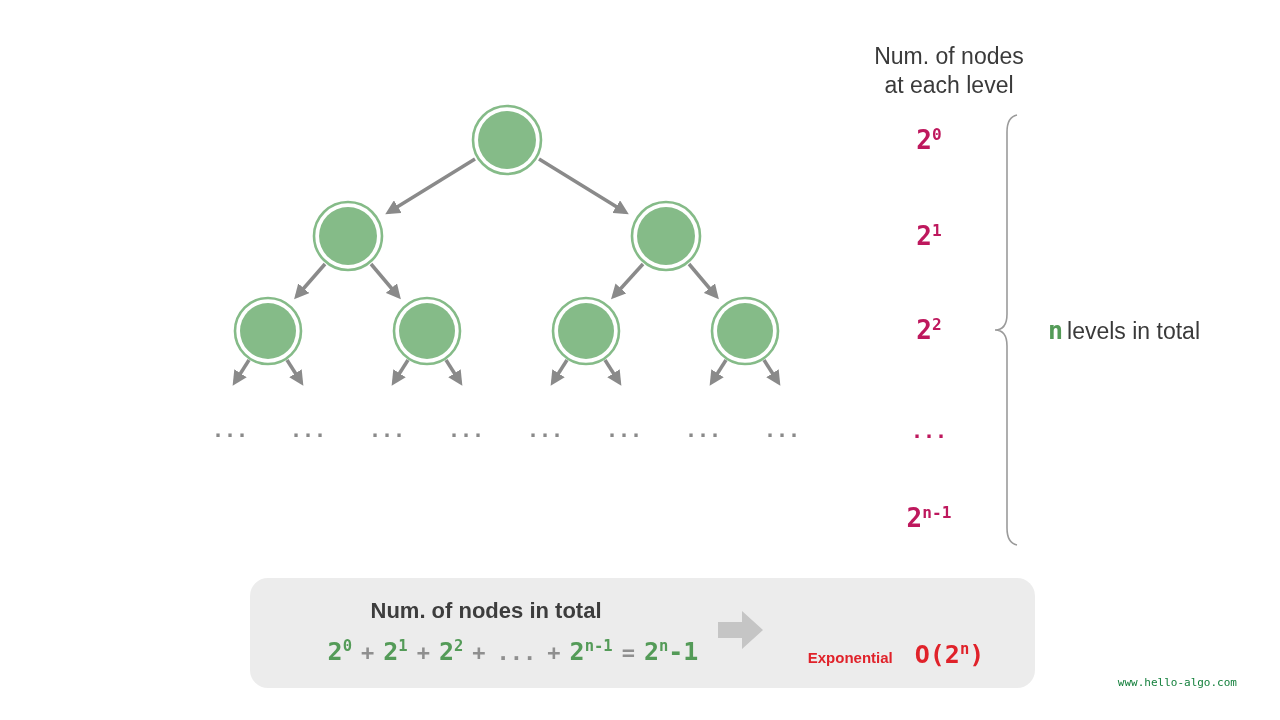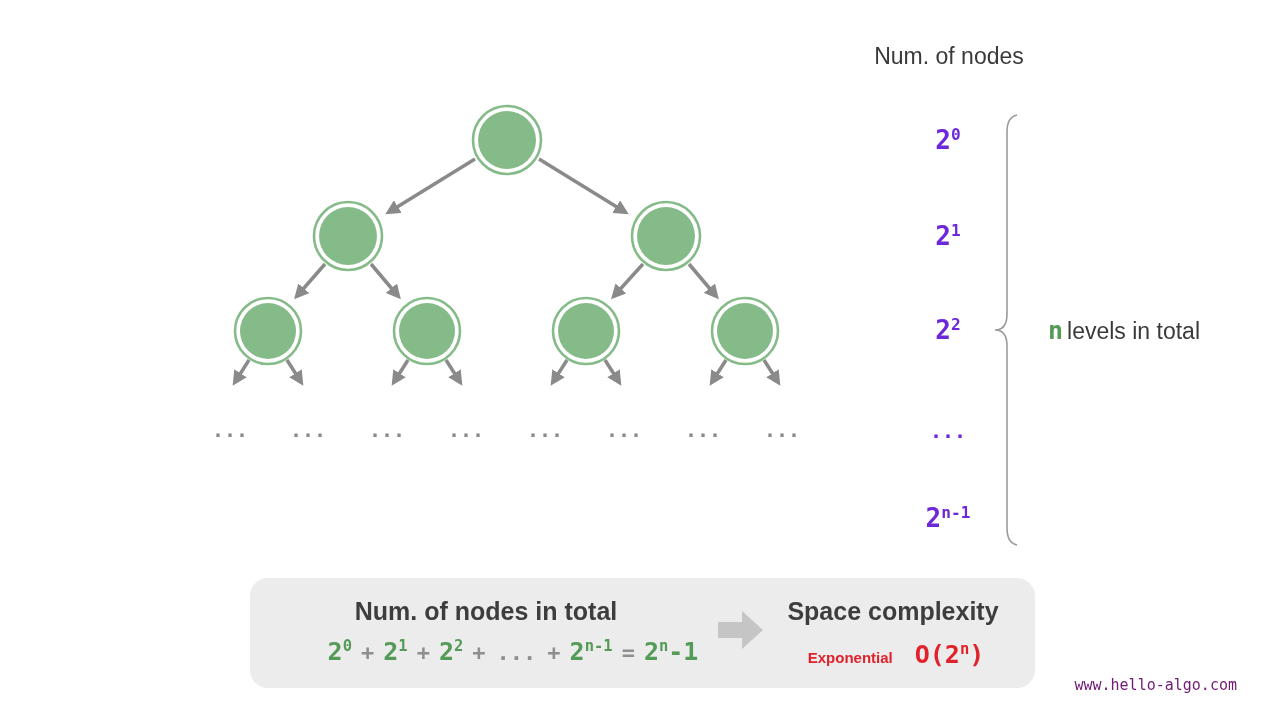--- a/index.html
+++ b/index.html
@@ -5,41 +5,41 @@
   html,body{margin:0;padding:0;background:#ffffff;}
   .stage{position:relative;width:1280px;height:720px;background:#ffffff;overflow:hidden;
          font-family:"Liberation Sans",sans-serif;color:#3d3d3d;}
   .abs{position:absolute;}
   .ctr{transform:translate(-50%,-50%);white-space:nowrap;}
 
   
   .col-header{left:925px;top:62px;text-align:center;font-size:23px;line-height:29px;color:#3a3a3a;}
 
   
-  .lvl{left:948px;font-family:"DejaVu Sans Mono",monospace;font-weight:bold;
-       font-size:26px;color:#6d28d9;}
+  .lvl{left:929px;font-family:"DejaVu Sans Mono",monospace;font-weight:bold;
+       font-size:26px;color:#be185d;}
   .lvl sup,.g sup,.bigo sup{font-size:0.62em;position:relative;top:-0.55em;vertical-align:baseline;}
 
   
   .brace-label{left:1048px;top:330px;transform:translateY(-50%);white-space:nowrap;font-size:23px;}
   .brace-label .n{font-family:"DejaVu Sans Mono",monospace;font-weight:bold;font-size:25px;color:#549b58;}
   .brace-label .rest{margin-left:4px;color:#3a3a3a;}
 
   
   .box{left:250px;top:578px;width:785px;height:110px;border-radius:18px;background:#ececec;}
-  .box-title{font-weight:bold;font-size:25px;color:#3d3d3d;}
+  .box-title{font-weight:bold;font-size:22px;color:#3d3d3d;}
   .formula{font-family:"DejaVu Sans Mono",monospace;font-weight:bold;font-size:25px;white-space:nowrap;}
   .formula .g{color:#549b58;}
   .formula .op{color:#8f8f8f;margin:0 9px;font-size:22px;}
   .complexity{white-space:nowrap;color:#e0222a;}
   .complexity .word{font-weight:bold;font-size:15px;}
   .complexity .bigo{font-family:"DejaVu Sans Mono",monospace;font-weight:bold;font-size:25px;margin-left:22px;}
 
   .watermark{right:43px;top:676px;font-family:"DejaVu Sans Mono",monospace;
-             font-size:15px;color:#701a75;}
+             font-size:11px;color:#15803d;}
 
   svg.layer{position:absolute;left:0;top:0;z-index:2;pointer-events:none;}
   .txt{z-index:3;}
   .bg{z-index:1;}
   .ell{font-family:"DejaVu Sans Mono",monospace;font-weight:bold;font-size:20px;fill:#8a8a8a;}
 </style>
 </head>
 <body>
 
 <div class="stage">
@@ -114,39 +114,39 @@
       <text class="ell" x="782" y="437">...</text>
     </g>
 
     <path d="M 1017 115 Q 1007 117 1007 132 L 1007 314 Q 1007 330 995 330 Q 1007 330 1007 346 L 1007 528 Q 1007 543 1017 545" fill="none" stroke="#9b9b9b" stroke-width="1.6"></path>
 
     <polygon points="718,622 742,622 742,611 763,630 742,649 742,638 718,638" fill="#c5c5c5"></polygon>
   </svg>
 
   <div class="abs txt col-header" style="transform: translateX(-50%); left: 925px; top: 42px; margin-left: 24px;">
     <div>Num. of nodes</div>
+    <div>at each level</div>
   </div>
 
   <div class="abs txt ctr lvl" style="top:140px"><span>2</span><sup>0</sup></div>
   <div class="abs txt ctr lvl" style="top:236px"><span>2</span><sup>1</sup></div>
   <div class="abs txt ctr lvl" style="top:330px"><span>2</span><sup>2</sup></div>
   <div class="abs txt ctr lvl" style="top:431px;font-size:20px;"><span>...</span><sup></sup></div>
   <div class="abs txt ctr lvl" style="top:518px"><span>2</span><sup>n-1</sup></div>
 
   <div class="abs txt brace-label">
     <span class="n">n</span><span class="rest">levels in total</span>
   </div>
 
   <div class="abs txt ctr box-title" style="left:486px;top:611px;">Num. of nodes in total</div>
 
   <div class="abs txt ctr formula" style="left:513px;top:651px;">
     <span class="g"><span>2</span><sup>0</sup></span><span class="op">+</span><span class="g"><span>2</span><sup>1</sup></span><span class="op">+</span><span class="g"><span>2</span><sup>2</sup></span><span class="op">+</span><span class="op" style="margin:0 2px;">...</span><span class="op">+</span><span class="g"><span>2</span><sup>n-1</sup></span><span class="op">=</span><span class="g"><span>2</span><sup>n</sup><span>-1</span></span>
   </div>
 
-  <div class="abs txt ctr box-title" style="left:893px;top:611px;">Space complexity</div>
 
   <div class="abs txt ctr complexity" style="left:896px;top:654px;">
     <span class="word">Exponential</span><span class="bigo"><span>O(2</span><sup>n</sup><span>)</span></span>
   </div>
 
   <div class="abs txt watermark">www.hello-algo.com</div>
 
 </div>
 
 </body></html>

